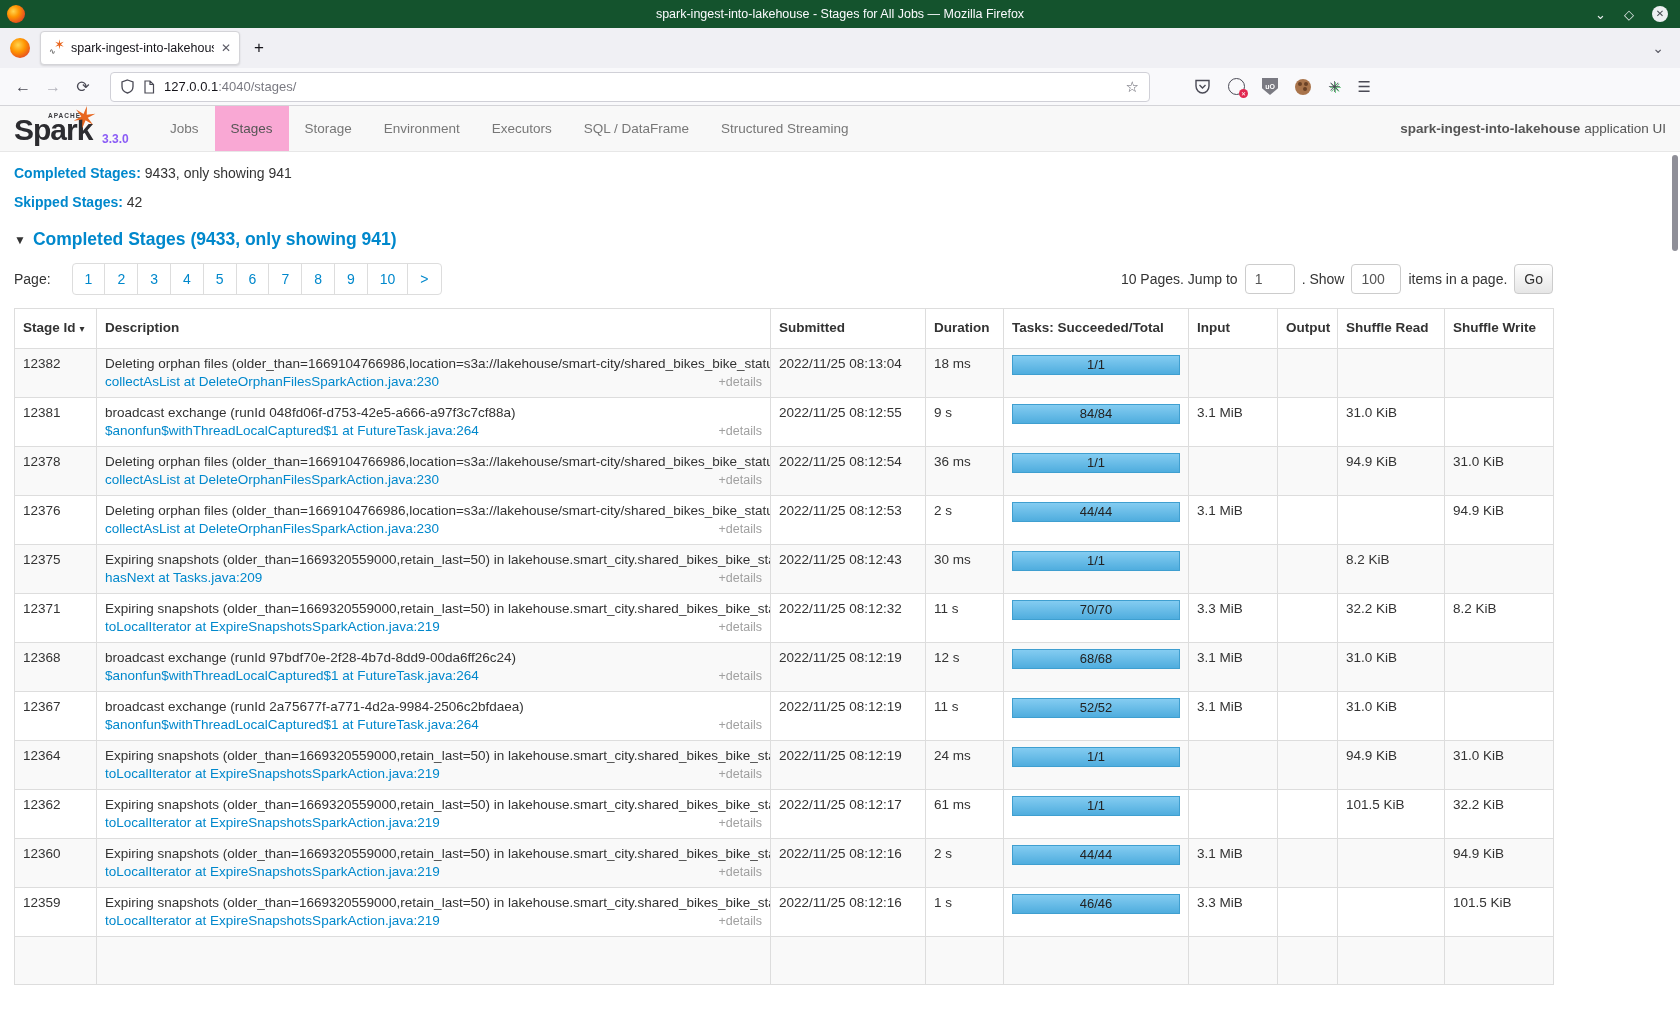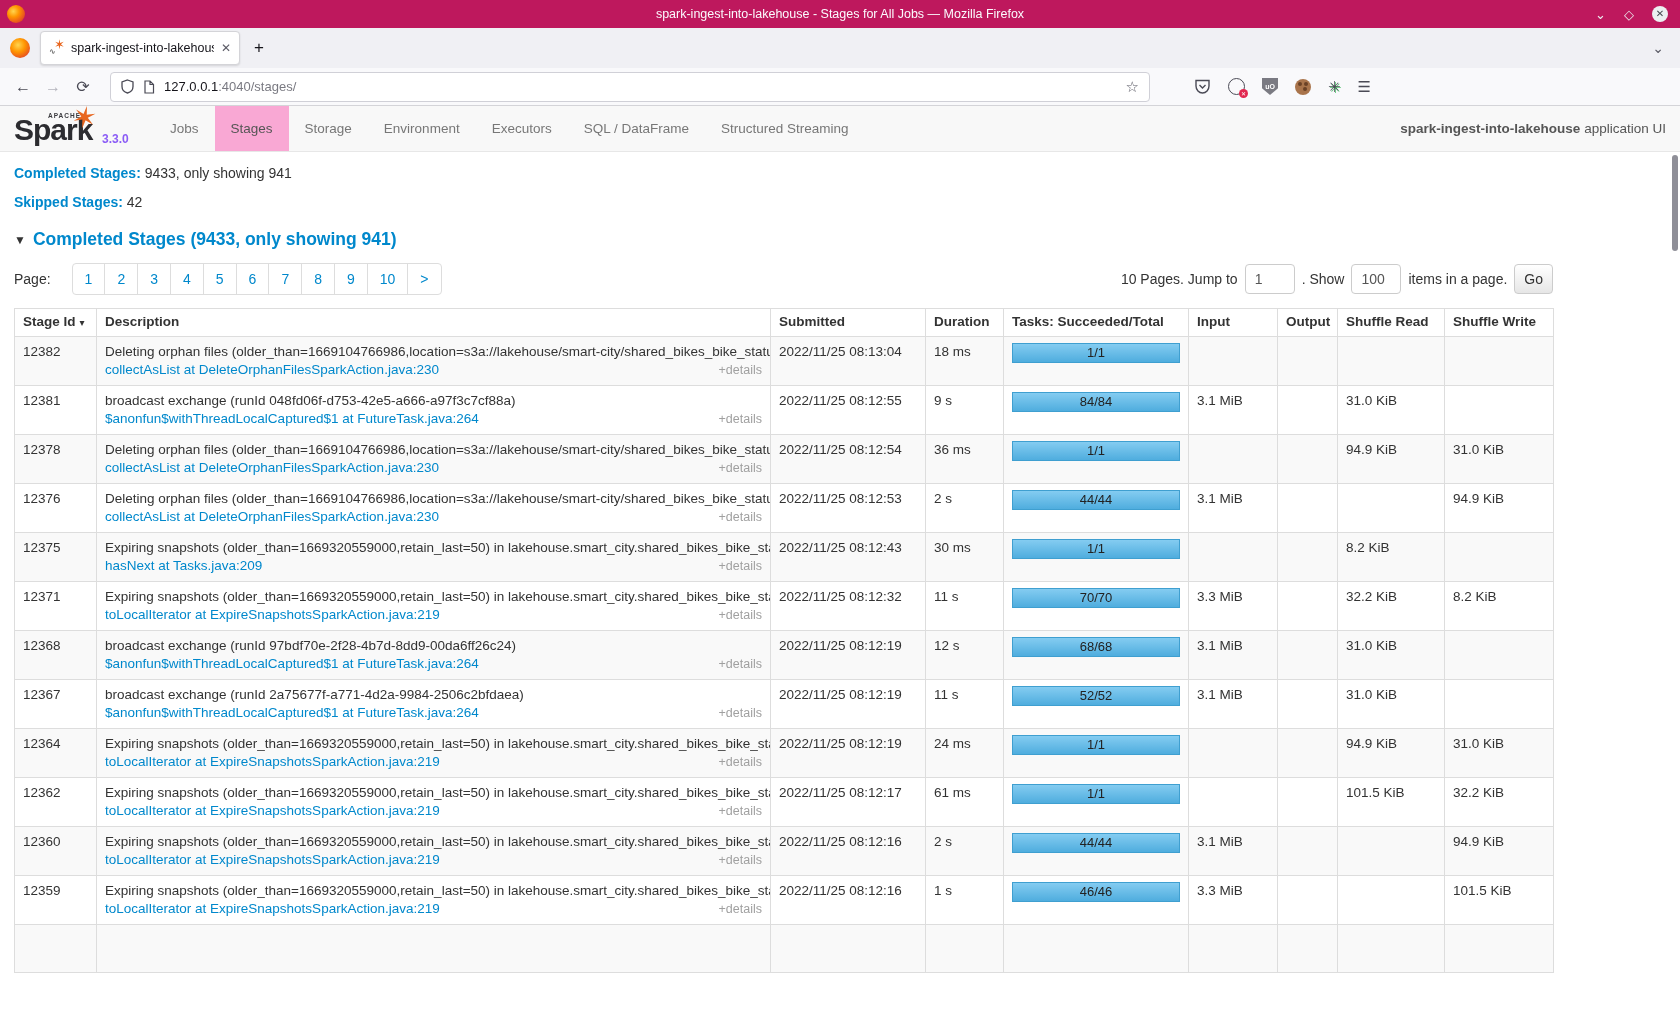--- a/index.html
+++ b/index.html
@@ -1,20 +1,20 @@
 <!DOCTYPE html>
 <html><head>
 <meta charset="utf-8">
 <style>
   * { margin:0; padding:0; box-sizing:border-box; }
   html,body { width:1680px; height:1012px; overflow:hidden;
     font-family:"Liberation Sans","DejaVu Sans",sans-serif; background:#ffffff; }
 
   
-  .titlebar { height:28px; background:#be185d; display:flex; align-items:center;
+  .titlebar { height:28px; background:#14532d; display:flex; align-items:center;
     position:relative; color:#f9f9fa; }
   .titlebar .fx-logo { width:18px; height:18px; border-radius:50%; margin-left:7px;
     background:radial-gradient(circle at 35% 35%, #ffd54f 0%, #ff9500 35%, #e8531f 70%, #b5301a 100%); }
   .titlebar .win-title { position:absolute; left:0; right:0; text-align:center;
     font-size:12.5px; color:#fbfbfe; }
   .win-controls { margin-left:auto; display:flex; align-items:center; gap:18px;
     padding-right:12px; z-index:2; }
   .win-controls span { color:#eceff1; font-size:13px; line-height:1; cursor:default; }
   .wc-close { width:16px; height:16px; background:#eceff1; color:#42484f !important;
     border-radius:50%; display:flex; align-items:center; justify-content:center;
@@ -100,21 +100,21 @@
   .page-right input { width:50px; height:30px; border:1px solid #ccc; border-radius:4px;
     padding:0 9px; font-size:14px; color:#555; font-family:inherit; }
   .go-btn { height:30px; padding:0 9px; border:1px solid #ccc; border-radius:4px;
     background:linear-gradient(#ffffff,#e6e6e6); font-size:14px; color:#333; cursor:pointer; }
 
   
   table.stages { margin:13px 0 0 0; width:1539px; border-collapse:collapse; table-layout:fixed; }
   table.stages th, table.stages td { border:1px solid #ddd; padding:6px 8px;
     font-size:13.5px; color:#333; text-align:left; vertical-align:top; line-height:18px;
     overflow:hidden; white-space:nowrap; }
-  table.stages th { font-weight:bold; padding:4px 8px; cursor:pointer; background:#fff; }
+  table.stages th { font-weight:bold; padding:10px 8px; cursor:pointer; background:#fff; }
   table.stages tbody tr:nth-child(odd) td { background:#f9f9f9; }
   table.stages tbody td { height:48px; }
   .desc-l1 { color:#333; }
   .desc-l2 { display:flex; align-items:baseline; }
   .desc-l2 a { color:#0088cc; text-decoration:none; }
   .details-toggle { margin-left:auto; color:#a0a0a0; font-size:12.5px; cursor:pointer; }
   .taskbar { height:20px; border:1px solid #3f9fd0; border-radius:0;
     background:linear-gradient(#84ccf1,#4fadde); display:flex; align-items:center;
     justify-content:center; font-size:13px; color:#222; }
   tr.partial td { height:58px; }

